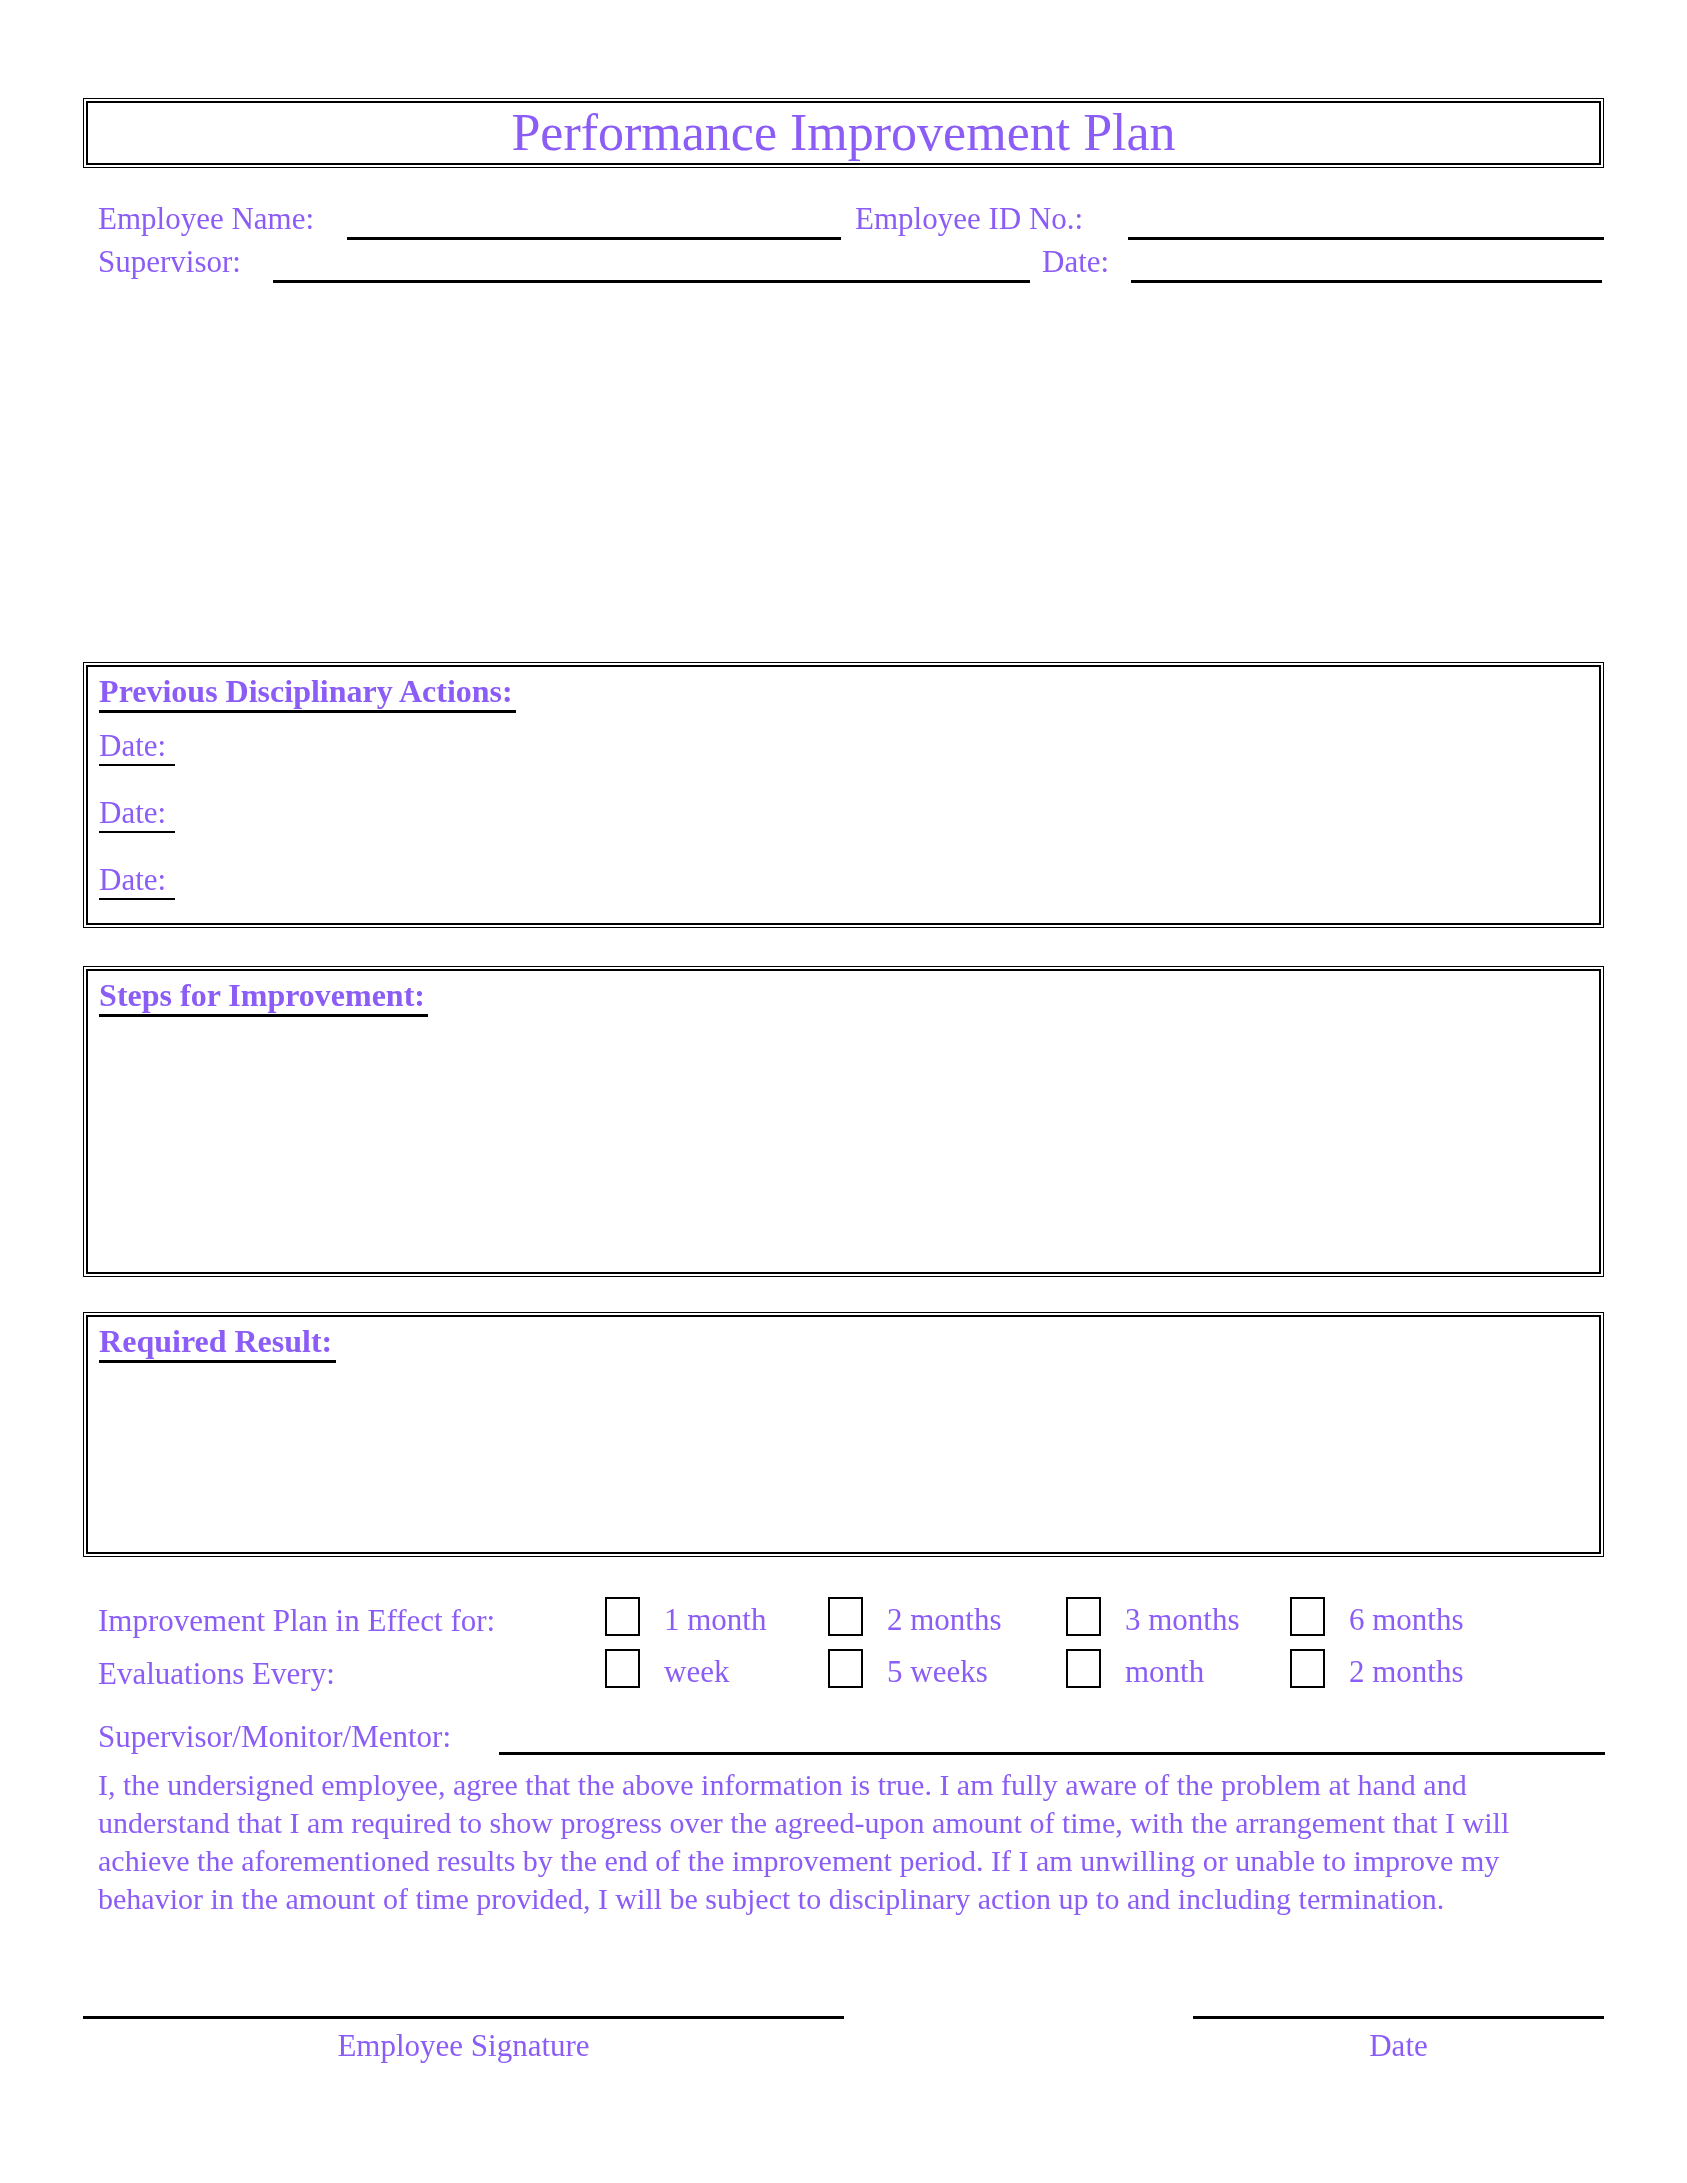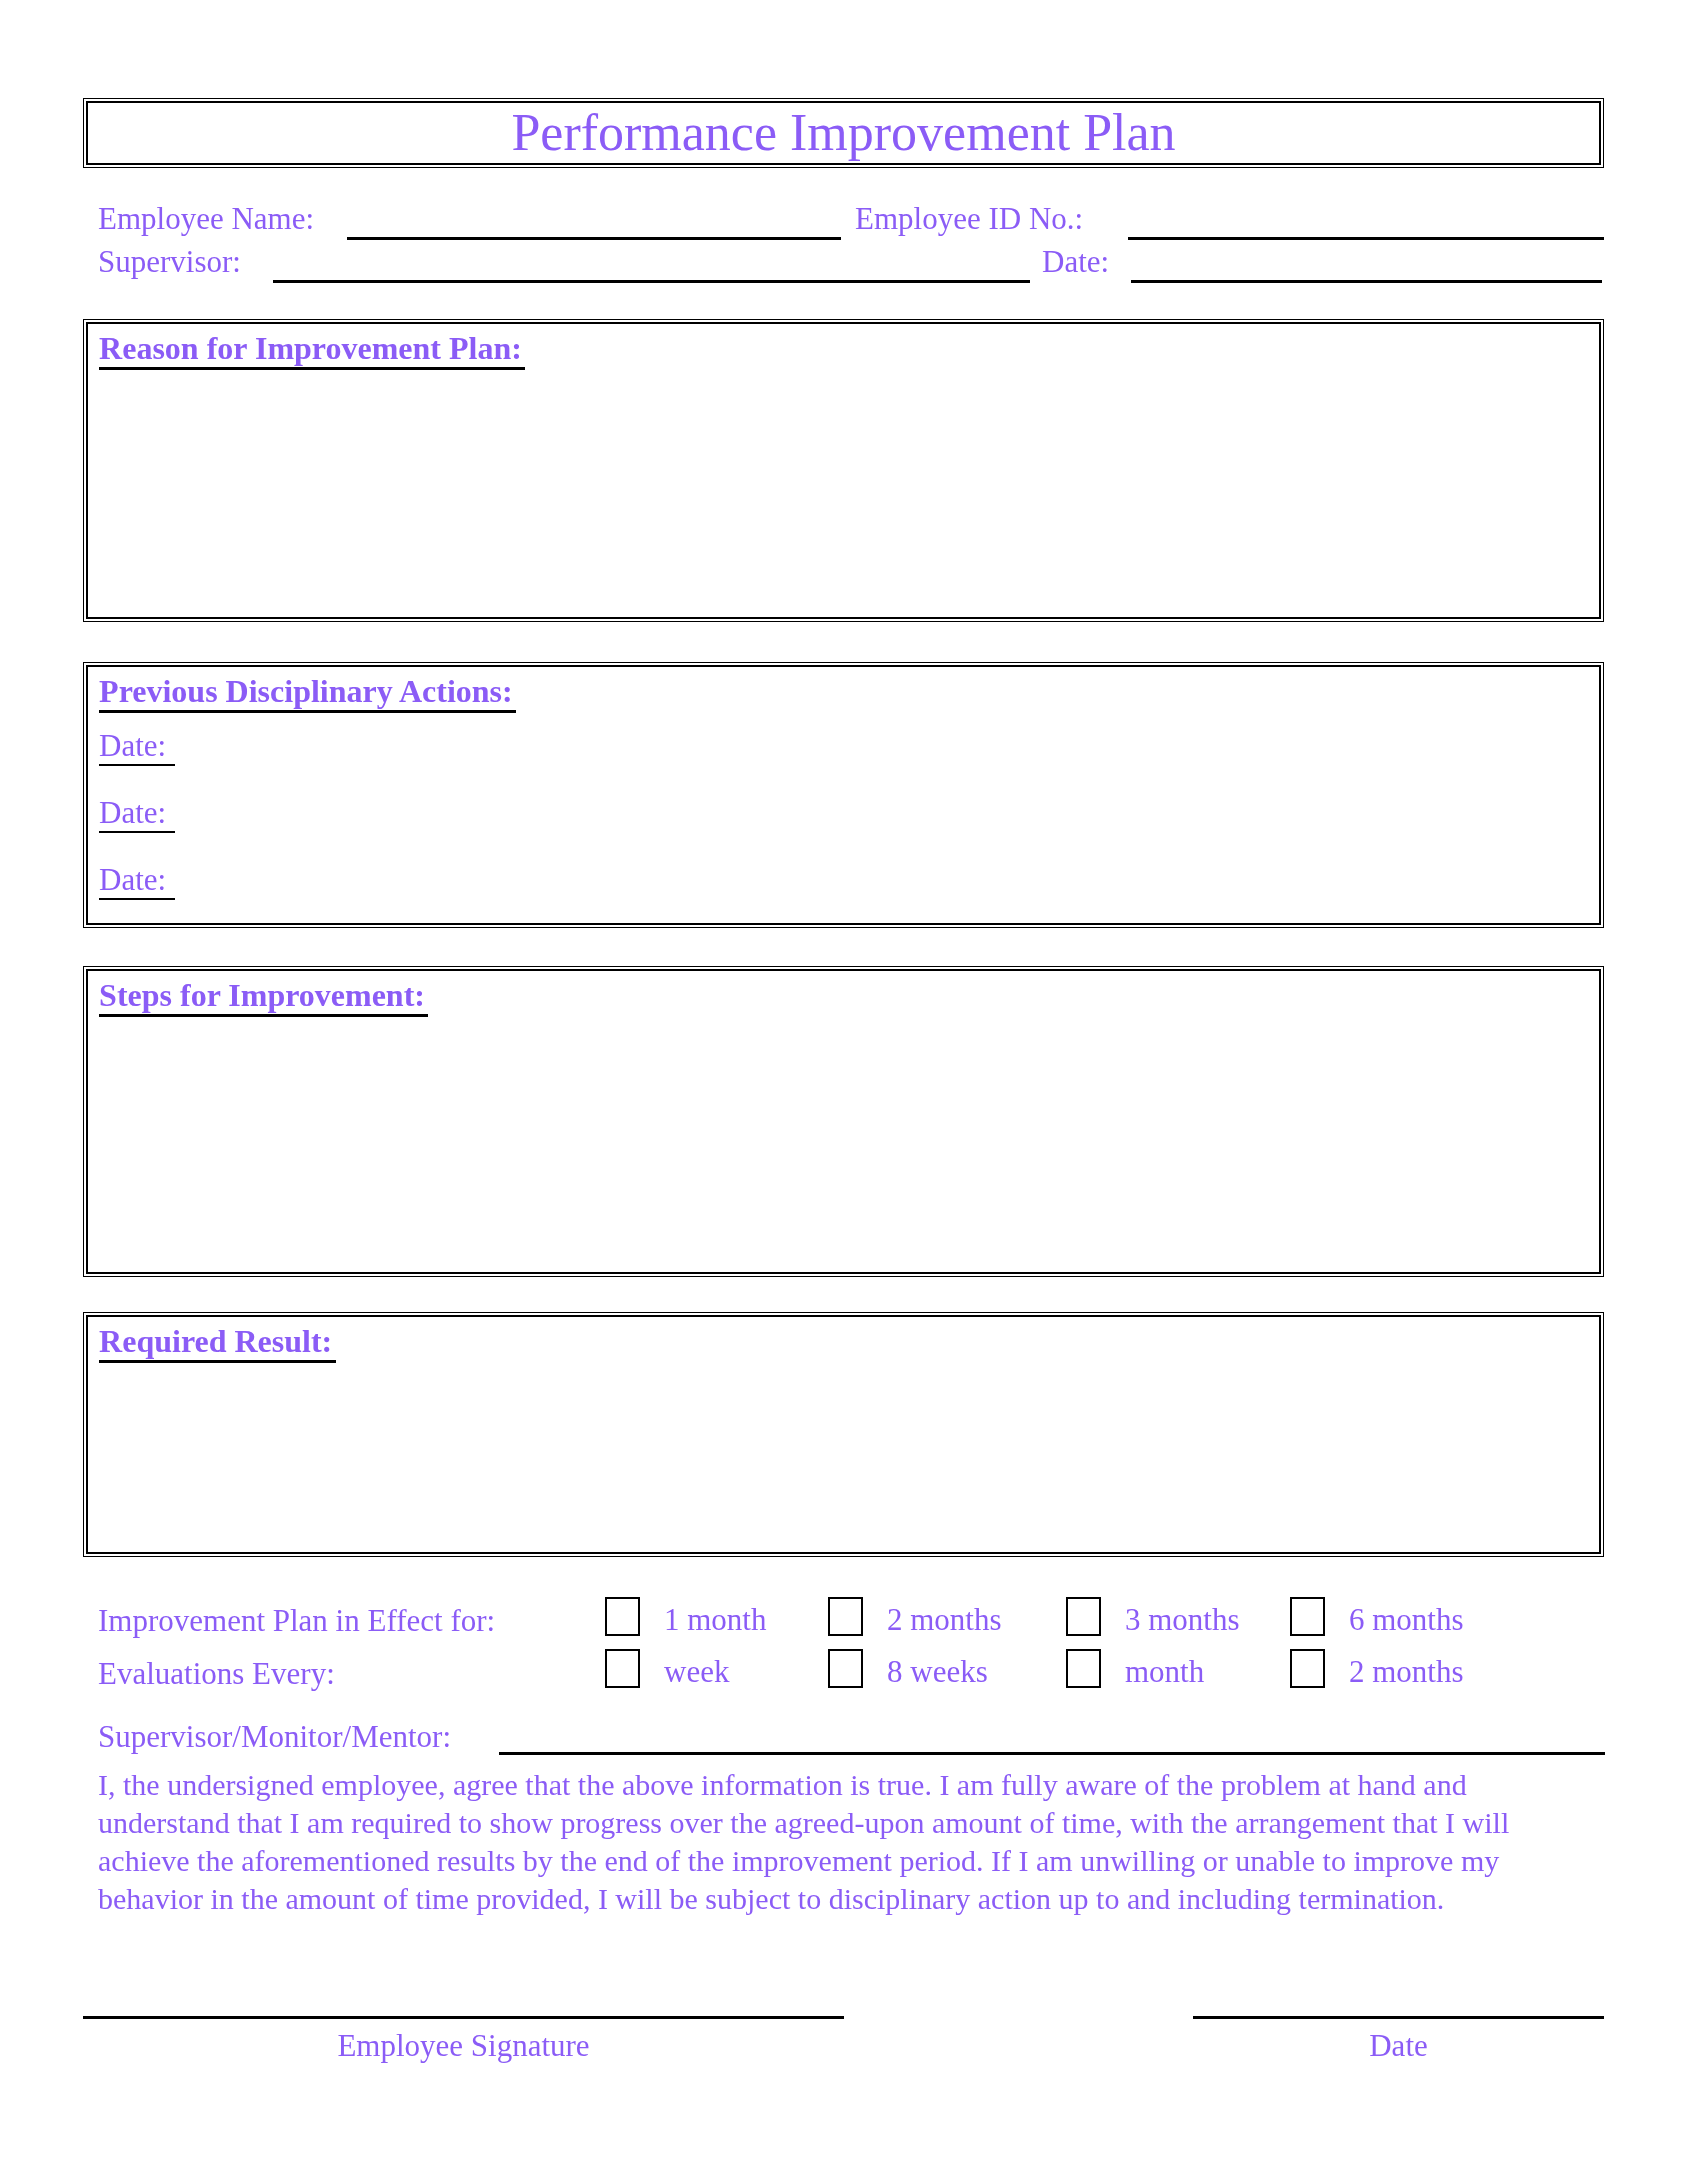--- a/index.html
+++ b/index.html
@@ -110,26 +110,20 @@
   <span class="field-label" style="left:98px; top:203px;">Employee Name:</span>
   <div class="fill-line" style="left:347px; top:237px; width:494px;"></div>
   <span class="field-label" style="left:855px; top:203px;">Employee ID No.:</span>
   <div class="fill-line" style="left:1128px; top:237px; width:476px;"></div>
 
   <span class="field-label" style="left:98px; top:246px;">Supervisor:</span>
   <div class="fill-line" style="left:273px; top:280px; width:757px;"></div>
   <span class="field-label" style="left:1042px; top:246px;">Date:</span>
   <div class="fill-line" style="left:1131px; top:280px; width:471px;"></div>
 
-  <div class="dbox" style="left:83px; top:319px; width:1521px; height:303px;">
-    <div class="dbox-in">
-      <span class="box-heading">Reason for Improvement Plan:</span>
-      <div class="fill-area" style="left:8.7px; top:52px; right:8.7px; bottom:8.7px;"></div>
-    </div>
-  </div>
 
   <div class="dbox" style="left:83px; top:662px; width:1521px; height:266px;">
     <div class="dbox-in">
       <span class="box-heading">Previous Disciplinary Actions:</span>
       <span class="date-label" style="left:11.4px; top:63px;">Date:</span>
       <div class="fill-area" style="left:105px; top:56px; width:1363px; height:42px;"></div>
       <span class="date-label" style="left:11.4px; top:130px;">Date:</span>
       <div class="fill-area" style="left:105px; top:123px; width:1363px; height:42px;"></div>
       <span class="date-label" style="left:11.4px; top:197px;">Date:</span>
       <div class="fill-area" style="left:105px; top:190px; width:1363px; height:42px;"></div>
@@ -157,21 +151,21 @@
   <span class="cb-label" style="left:887px; top:1602px;">2 months</span>
   <div class="cb" style="left:1066px; top:1597px;"></div>
   <span class="cb-label" style="left:1125px; top:1602px;">3 months</span>
   <div class="cb" style="left:1290px; top:1597px;"></div>
   <span class="cb-label" style="left:1349px; top:1602px;">6 months</span>
 
   <span class="field-label" style="left:98px; top:1658px;">Evaluations Every:</span>
   <div class="cb" style="left:605px; top:1649px;"></div>
   <span class="cb-label" style="left:664px; top:1654px;text-align:right;">week</span>
   <div class="cb" style="left:828px; top:1649px;"></div>
-  <span class="cb-label" style="left:887px; top:1654px;">8 weeks</span>
+  <span class="cb-label" style="left:887px; top:1654px;">5 weeks</span>
   <div class="cb" style="left:1066px; top:1649px;"></div>
   <span class="cb-label" style="left:1125px; top:1654px;">month</span>
   <div class="cb" style="left:1290px; top:1649px;"></div>
   <span class="cb-label" style="left:1349px; top:1654px;">2 months</span>
 
   <span class="field-label" style="left:98px; top:1721px;">Supervisor/Monitor/Mentor:</span>
   <div class="fill-line" style="left:499px; top:1752px; width:1106px;"></div>
 
   <div class="para" style="left:98px; top:1766px; width:1504px;">I, the undersigned employee, agree that the above information is true. I am fully aware of the problem at hand and understand that I am required to show progress over the agreed-upon amount of time, with the arrangement that I will achieve the aforementioned results by the end of the improvement period. If I am unwilling or unable to improve my behavior in the amount of time provided, I will be subject to disciplinary action up to and including termination.</div>
 

